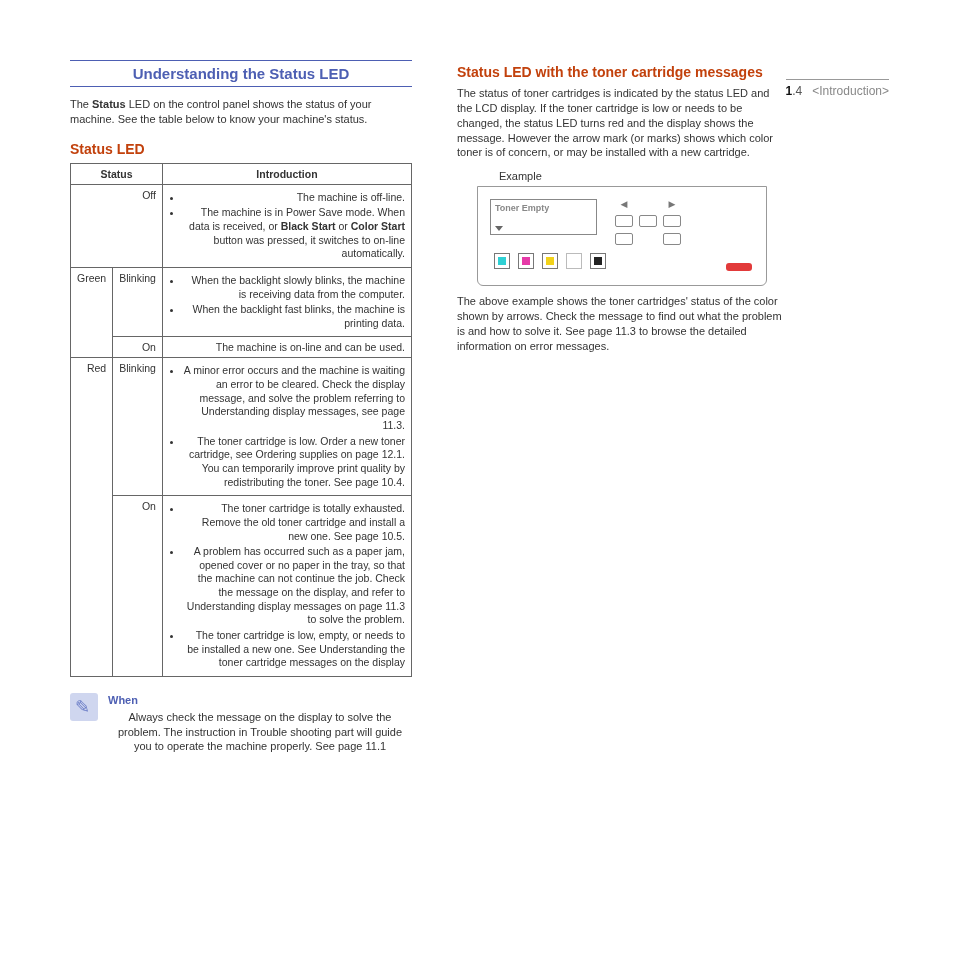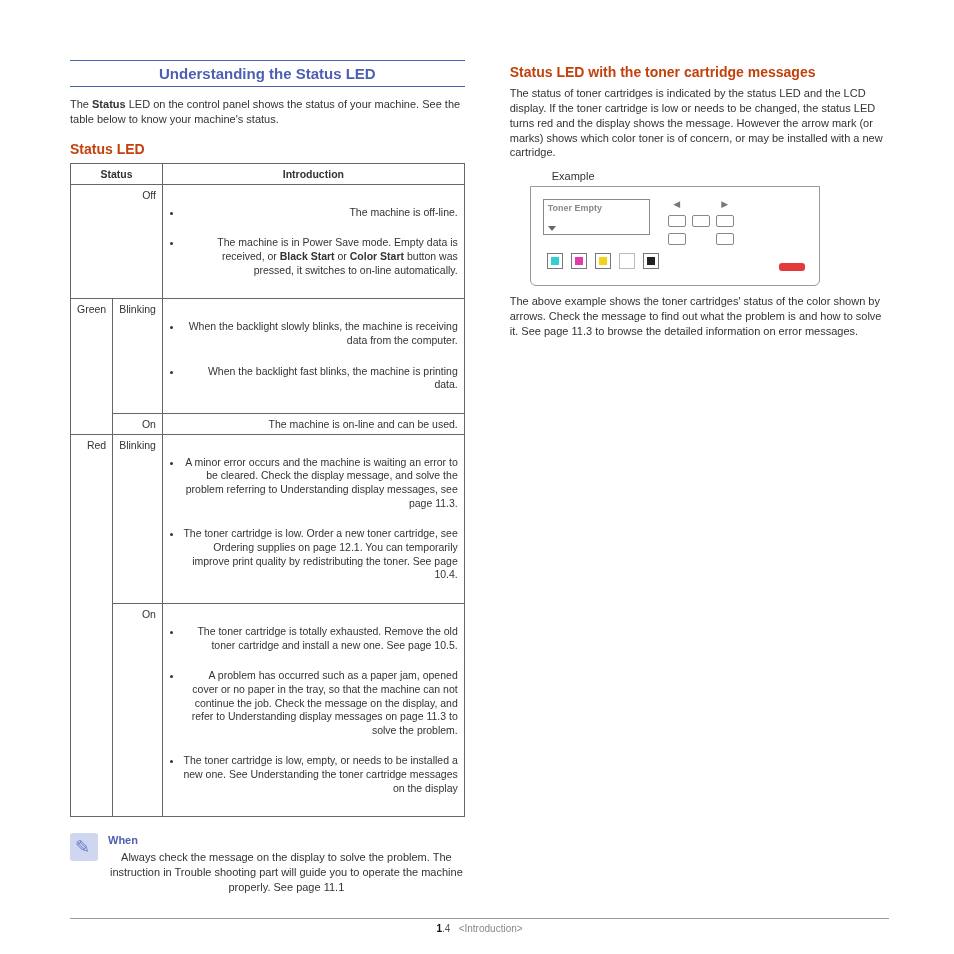--- a/index.html
+++ b/index.html
@@ -8,21 +8,20 @@
     font-family: Arial, Helvetica, sans-serif;
     font-size: 11px;
     color: #333;
     background: #fff;
   }
   .page {
     width: 954px;
     height: 954px;
     padding: 60px 65px 20px 70px;
     display: flex;
-    flex-direction: column;
   }
   .columns {
     display: flex;
     gap: 45px;
     flex: 1;
     min-height: 0;
   }
   .col { flex: 1; min-width: 0; }
   .col-left { flex: 1.02; }
   .col-right { flex: 0.98; }
@@ -59,21 +58,21 @@
     font-size: 10.5px;
   }
   table.status th {
     font-weight: bold;
     text-align: center;
   }
   table.status ul {
     margin: 0; padding-left: 14px;
   }
   table.status li {
-    margin: 17px 0;
+    margin: 2px 0;
     line-height: 1.3;
   }
 
   .note-block {
     display: flex;
     gap: 10px;
     margin-top: 16px;
     align-items: flex-start;
   }
   .note-icon {
@@ -173,24 +172,24 @@
     position: absolute;
     right: 14px; bottom: 14px;
     width: 26px; height: 8px;
     background: #e23a3a;
     border-radius: 3px;
   }
 
   .footer {
     border-top: 1px solid #999;
     text-align: center;
-    font-size: 10px;
+    font-size: 12px;
     color: #555;
     padding-top: 4px;
-    margin-top: 26px;
+    margin-top: 19px;
   }
   .footer .pg { font-weight: bold; color: #111; }
   .footer .sec { color: #888; }
 </style>
 </head>
 <body>
 
 <div class="page">
   <div class="columns">
 
@@ -206,21 +205,21 @@
             <tr>
           <th colspan="2">Status</th>
           <th>Introduction</th>
         </tr>
         <tr>
           <td colspan="2">Off</td>
           <td>
             <ul>
               <li>The machine is off-line.</li>
               <li>
-                <span>The machine is in Power Save mode. Empty data is received, or </span><strong>Black Start</strong><span> or </span><strong>Color Start</strong><span> button was pressed, it switches to on-line automatically.</span>
+                <span>The machine is in Power Save mode. When data is received, or </span><strong>Black Start</strong><span> or </span><strong>Color Start</strong><span> button was pressed, it switches to on-line automatically.</span>
               </li>
             </ul>
           </td>
         </tr>
         <tr>
           <td rowspan="2">Green</td>
           <td>Blinking</td>
           <td>
             <ul>
               <li>When the backlight slowly blinks, the machine is receiving data from the computer.</li>

